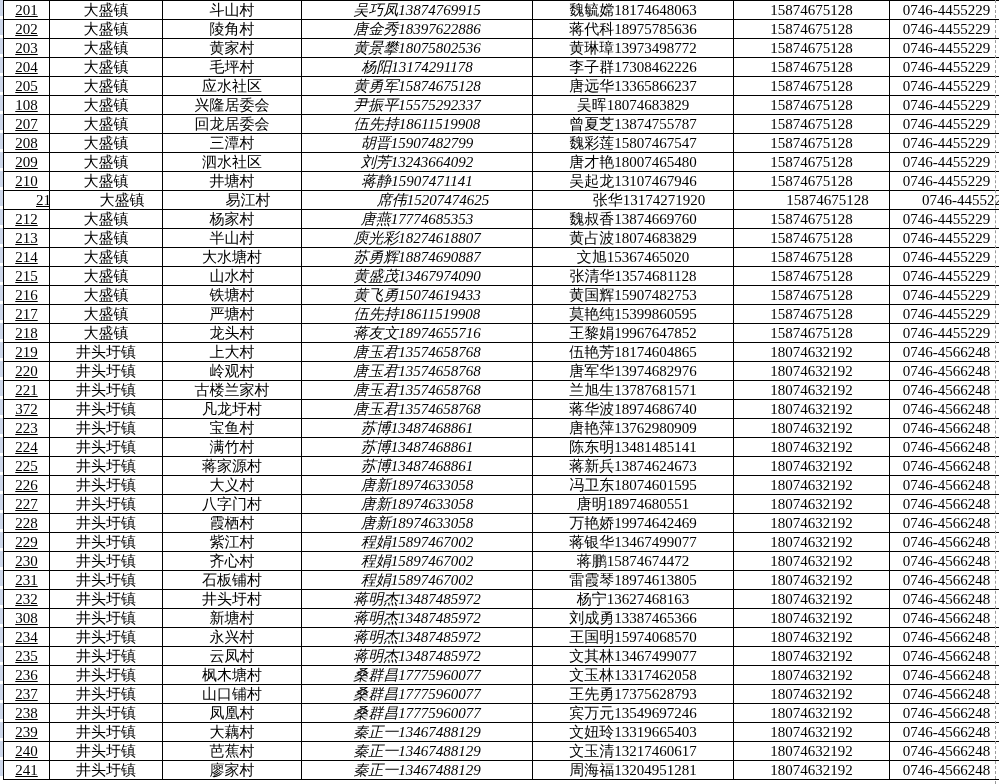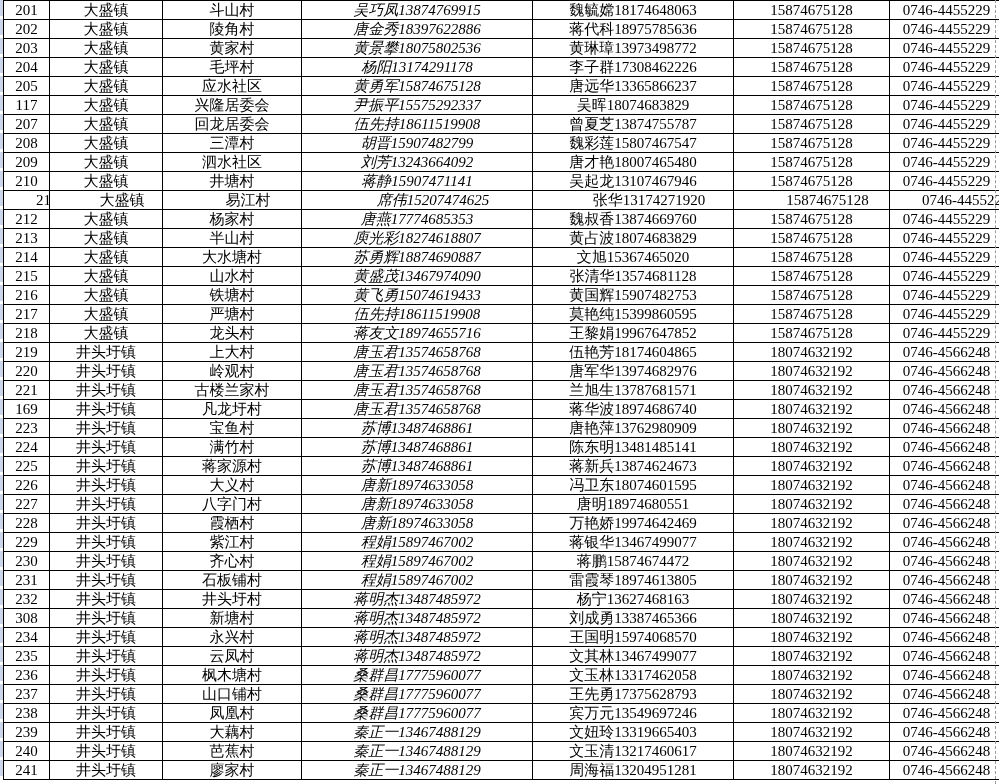--- a/index.html
+++ b/index.html
@@ -39,21 +39,21 @@
     border: 1px solid #000000;
     height: 18px;
     padding: 0;
     text-align: center;
     vertical-align: middle;
     font-size: 15px;
     line-height: 18px;
     white-space: nowrap;
     overflow: hidden;
   }
-  td.c0 { width: 45px; }
+  td.c0 { width: 45px; text-decoration: underline; }
   td.c1 { width: 112px; }
   td.c2 { width: 138px; }
   td.c3 { width: 230px; font-style: italic; }
   td.c4 { width: 200px; }
   td.c5 { width: 155px; font-family: Liberation Serif, serif; }
   td.c6 { width: 113px; }
   tr.page-break-after td {
     border-bottom: 1px dashed #8f8f8f;
     padding-left: 32px;
   }
@@ -112,21 +112,21 @@
       <tr>
         <td class="c0">205</td>
         <td class="c1">大盛镇</td>
         <td class="c2">应水社区</td>
         <td class="c3">黄勇军15874675128</td>
         <td class="c4">唐远华13365866237</td>
         <td class="c5">15874675128</td>
         <td class="c6">0746-4455229</td>
       </tr>
       <tr>
-        <td class="c0">117</td>
+        <td class="c0">108</td>
         <td class="c1">大盛镇</td>
         <td class="c2">兴隆居委会</td>
         <td class="c3">尹振平15575292337</td>
         <td class="c4">吴晖18074683829</td>
         <td class="c5">15874675128</td>
         <td class="c6">0746-4455229</td>
       </tr>
       <tr>
         <td class="c0">207</td>
         <td class="c1">大盛镇</td>
@@ -256,21 +256,21 @@
       <tr>
         <td class="c0">221</td>
         <td class="c1">井头圩镇</td>
         <td class="c2">古楼兰家村</td>
         <td class="c3">唐玉君13574658768</td>
         <td class="c4">兰旭生13787681571</td>
         <td class="c5">18074632192</td>
         <td class="c6">0746-4566248</td>
       </tr>
       <tr>
-        <td class="c0">169</td>
+        <td class="c0">372</td>
         <td class="c1">井头圩镇</td>
         <td class="c2">凡龙圩村</td>
         <td class="c3">唐玉君13574658768</td>
         <td class="c4">蒋华波18974686740</td>
         <td class="c5">18074632192</td>
         <td class="c6">0746-4566248</td>
       </tr>
       <tr>
         <td class="c0">223</td>
         <td class="c1">井头圩镇</td>

